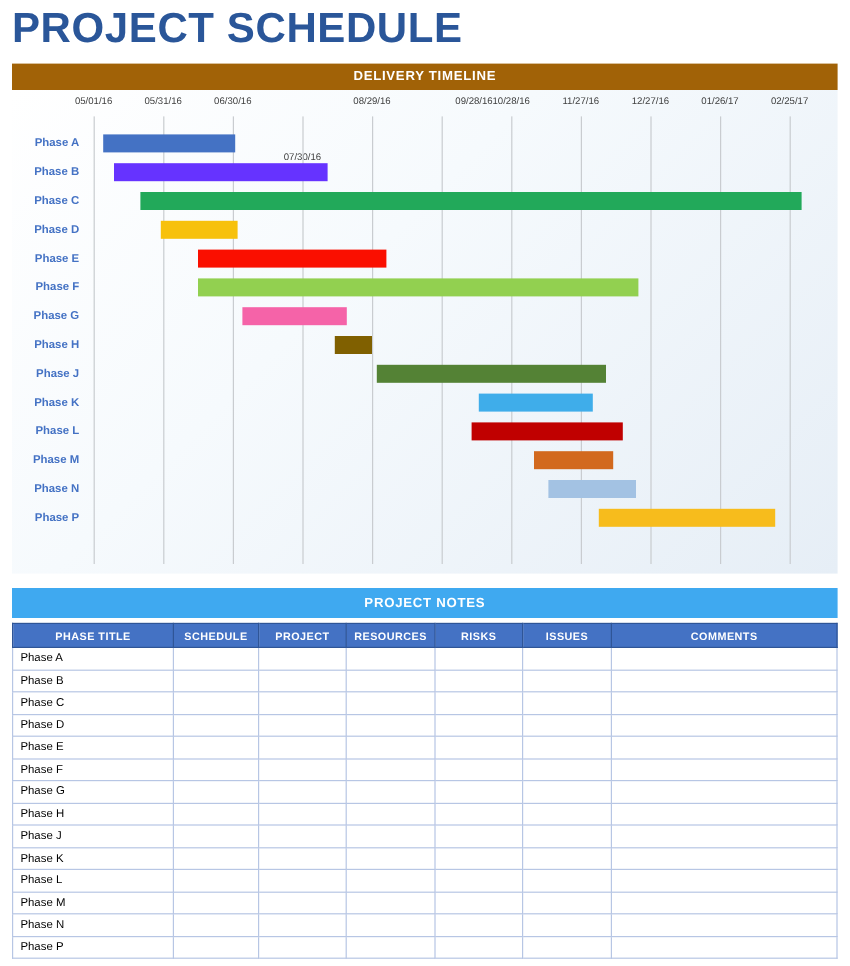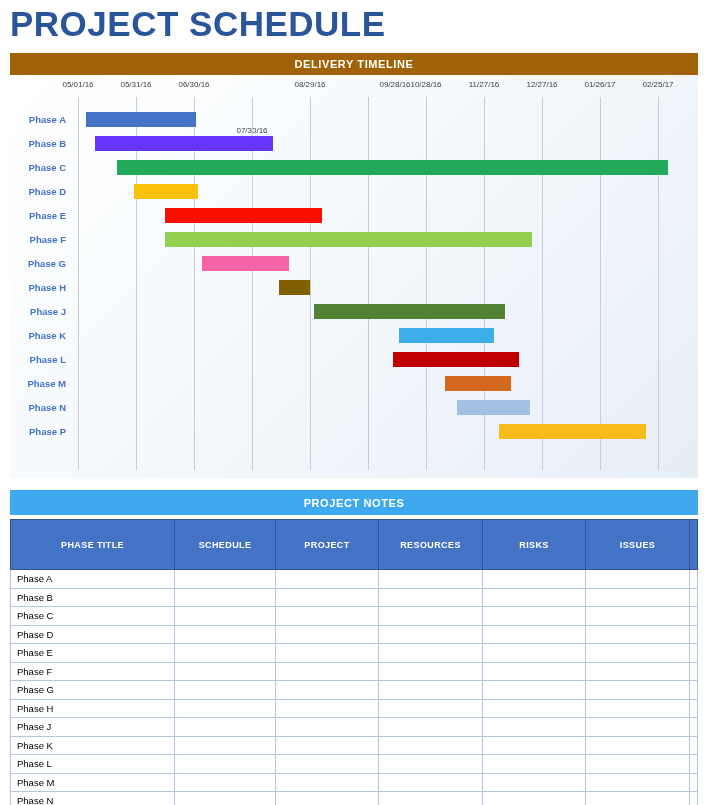--- a/index.html
+++ b/index.html
@@ -116,21 +116,21 @@
   }
   #notes-table th {
     background: #4472c4;
     color: #ffffff;
     font-size: 9px;
     font-weight: bold;
     letter-spacing: 0.4px;
     height: 19px;
     border: 1px solid #2f5597;
     text-align: center;
-    padding: 15px;
+    padding: 0;
     margin-left: 34px;
   }
   #notes-table td {
     height: 17.5px;
     border: 1px solid #b7c6e4;
     font-size: 9.5px;
     color: #000000;
     padding: 0 0 0 6px;
     background: #ffffff;
   }

